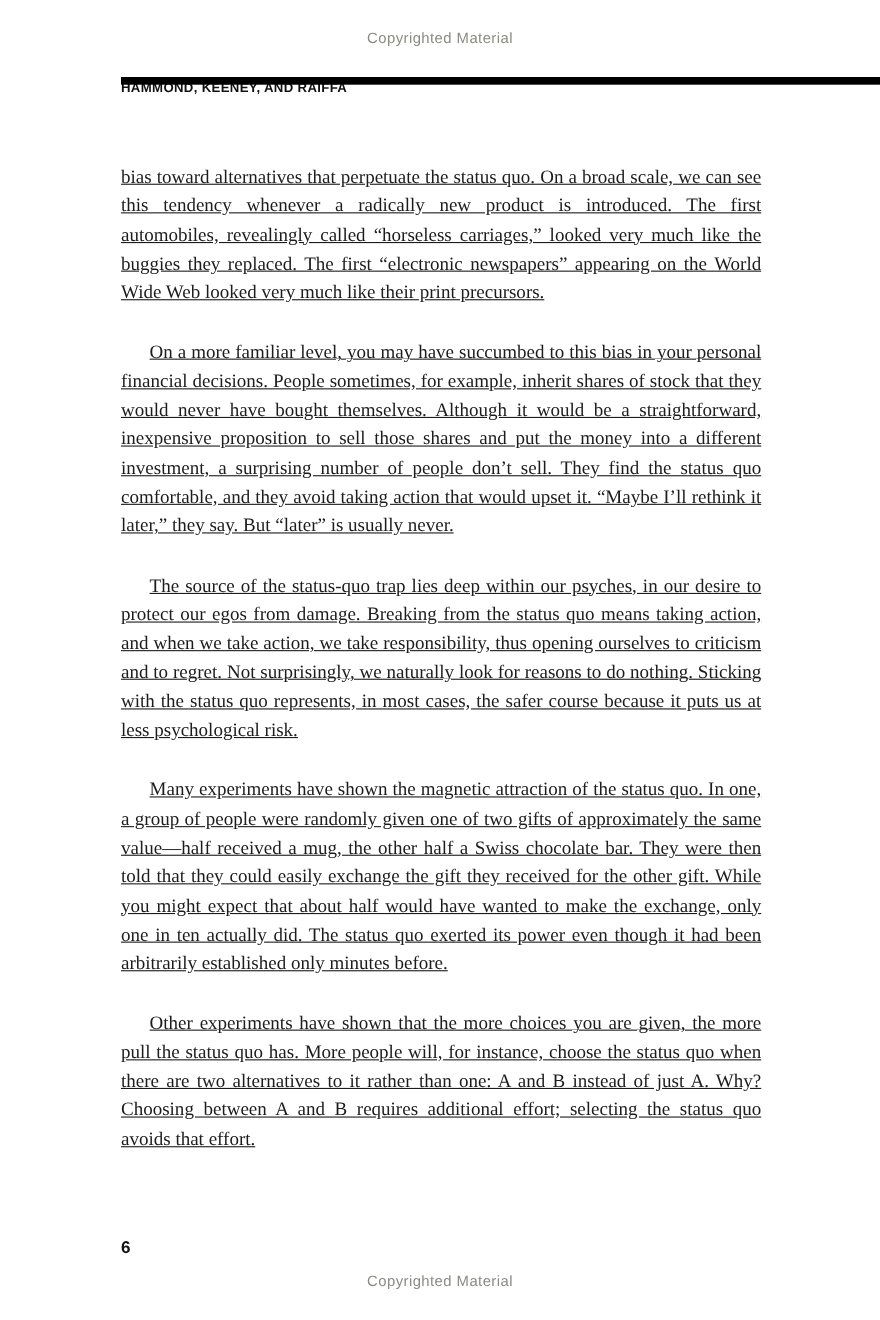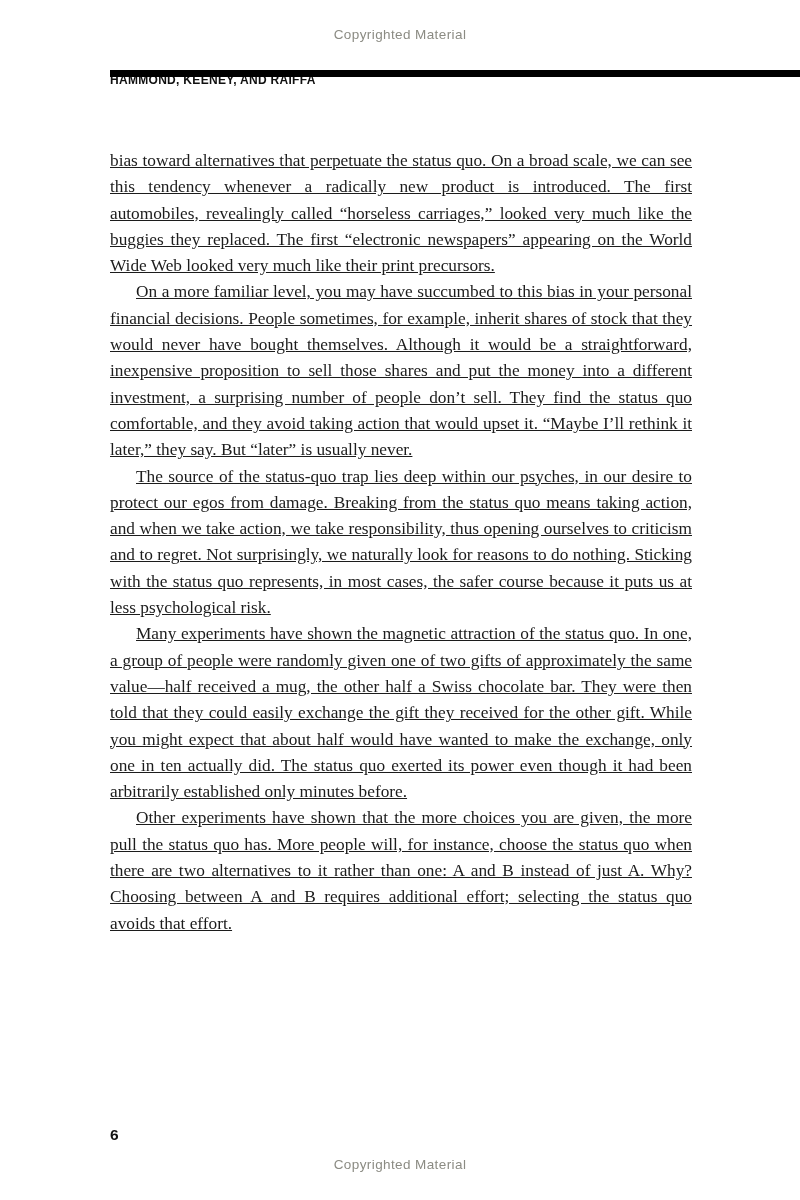--- a/index.html
+++ b/index.html
@@ -56,20 +56,21 @@
     text-align: justify;
     color: var(--text_color, #1c1c1c);
   }
   .para {
     margin: 0;
     padding: 0;
     text-decoration: underline;
   }
   .para.indent {
     text-indent: 26px;
+    margin-top: 28px;
   }
   .page-number {
     position: absolute;
     left: 110px;
     top: 1126px;
     font-family: "Liberation Sans", sans-serif;
     font-weight: bold;
     font-size: 15.5px;
     color: var(--ink_color, #111111);
   }

